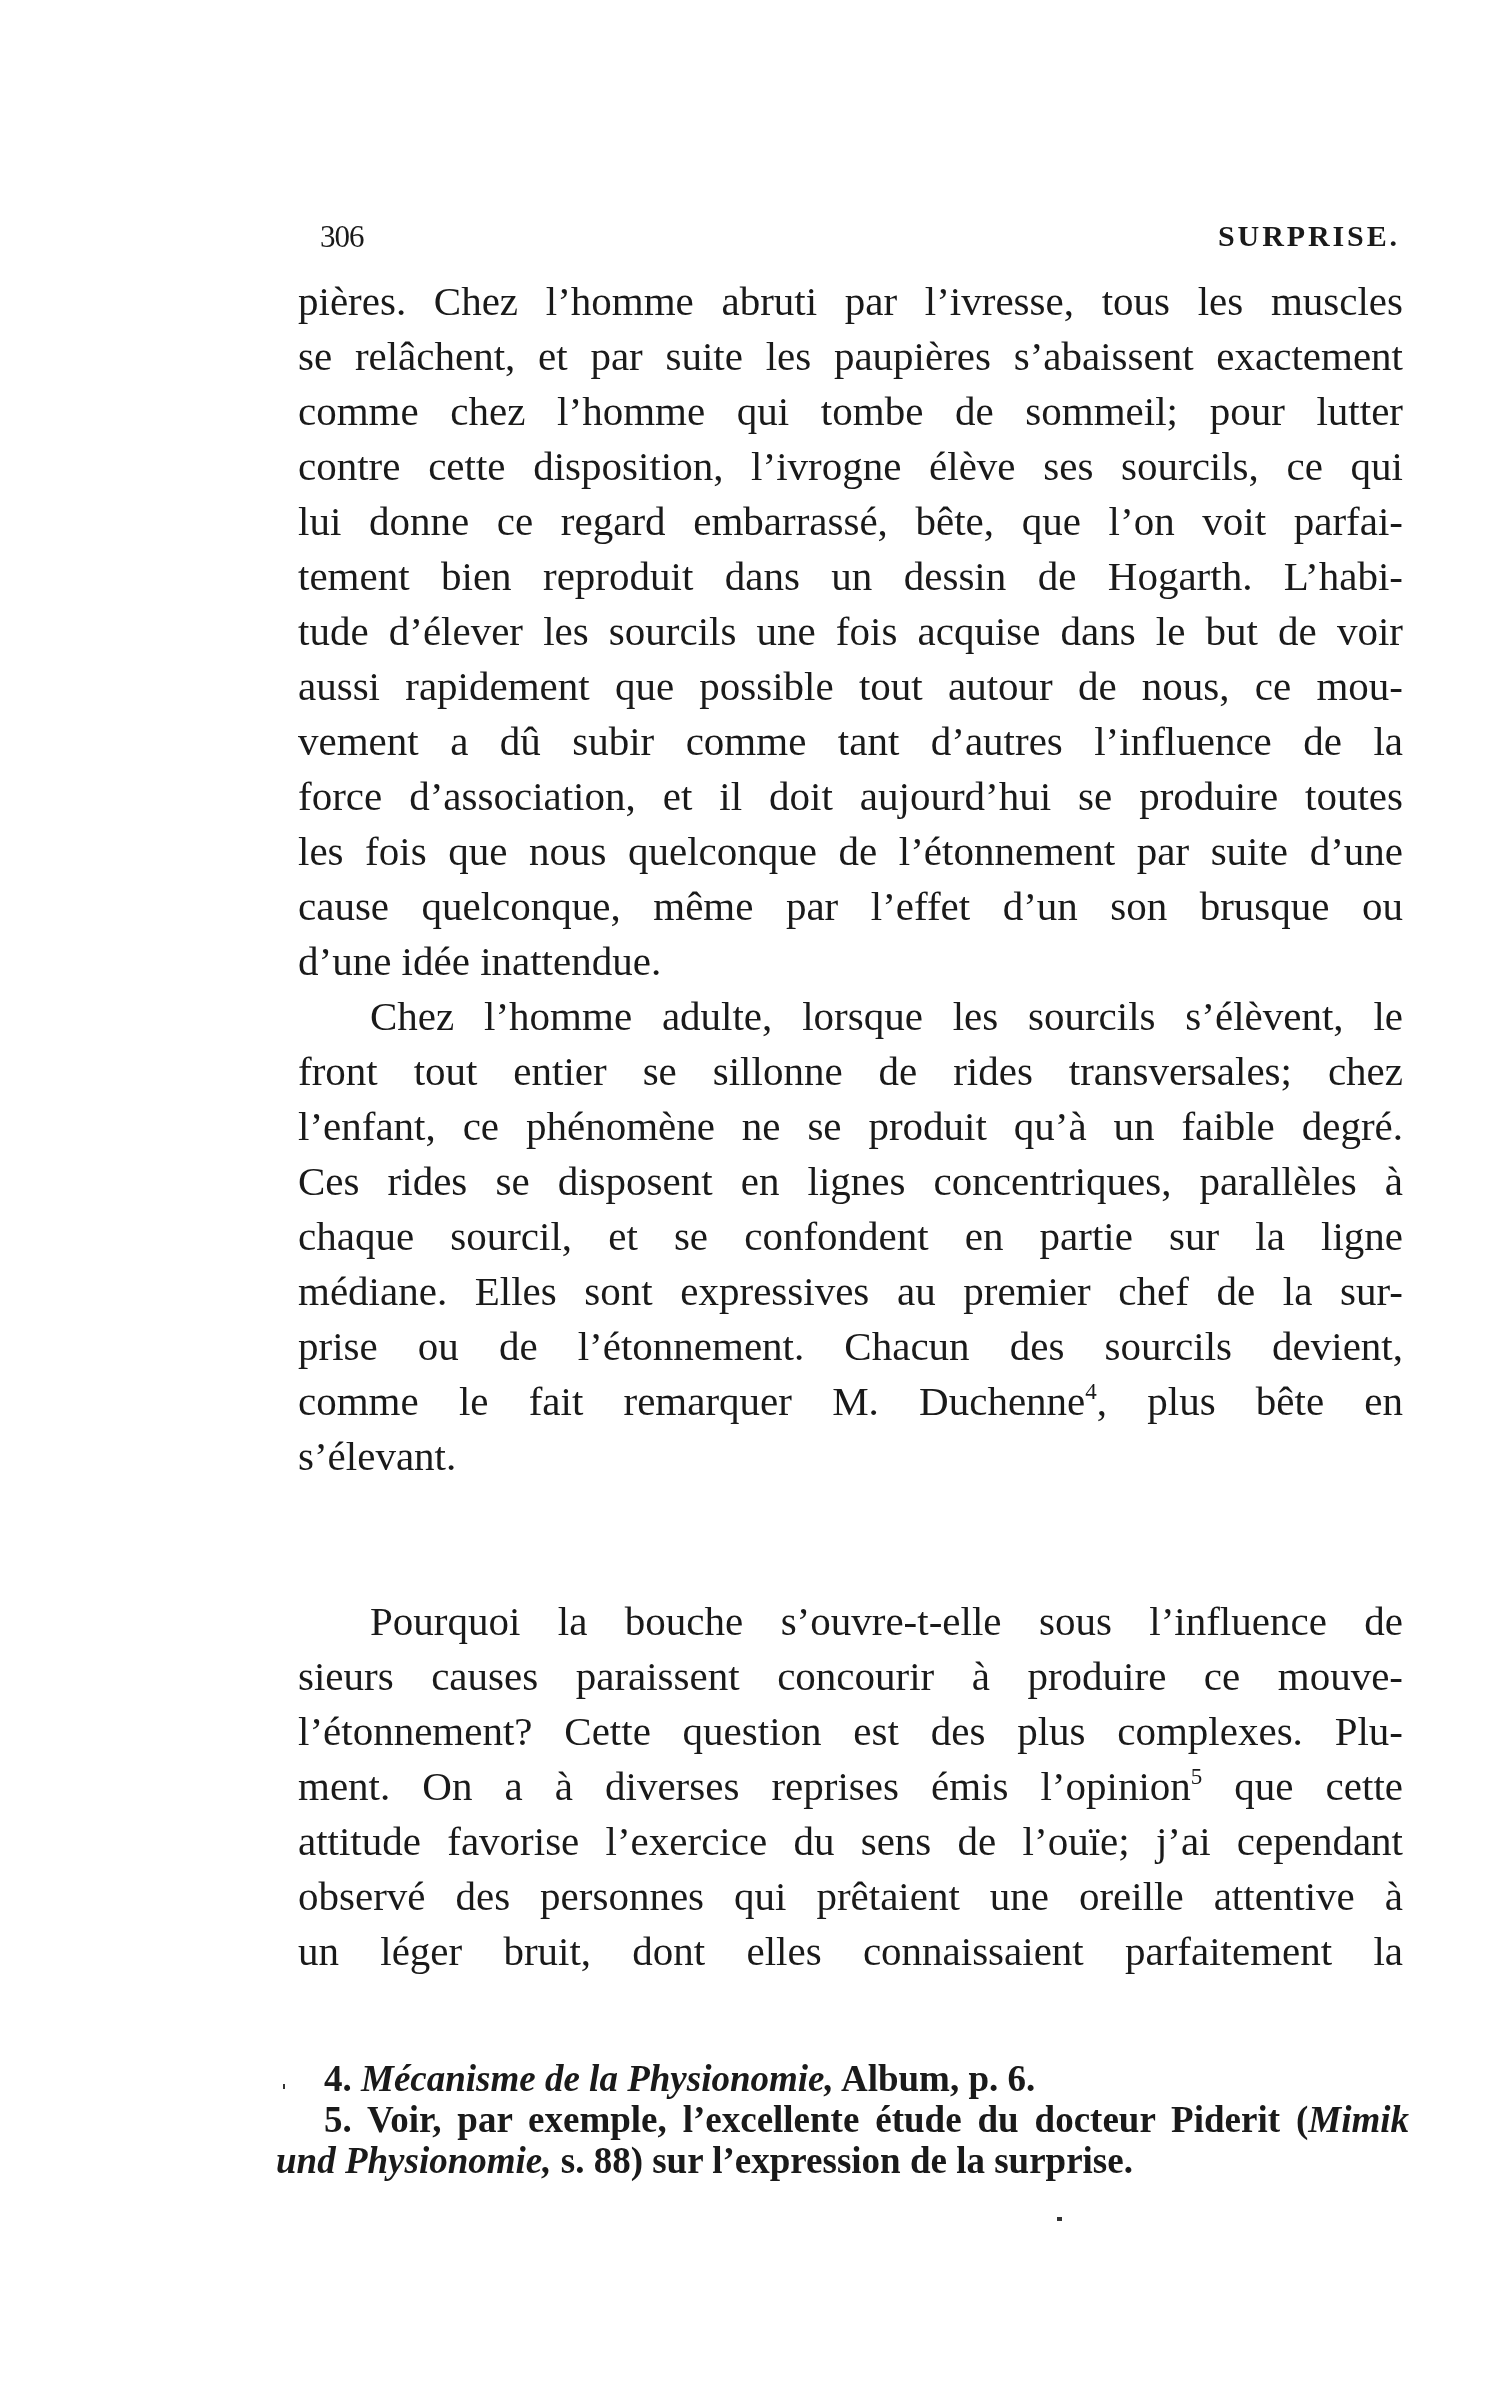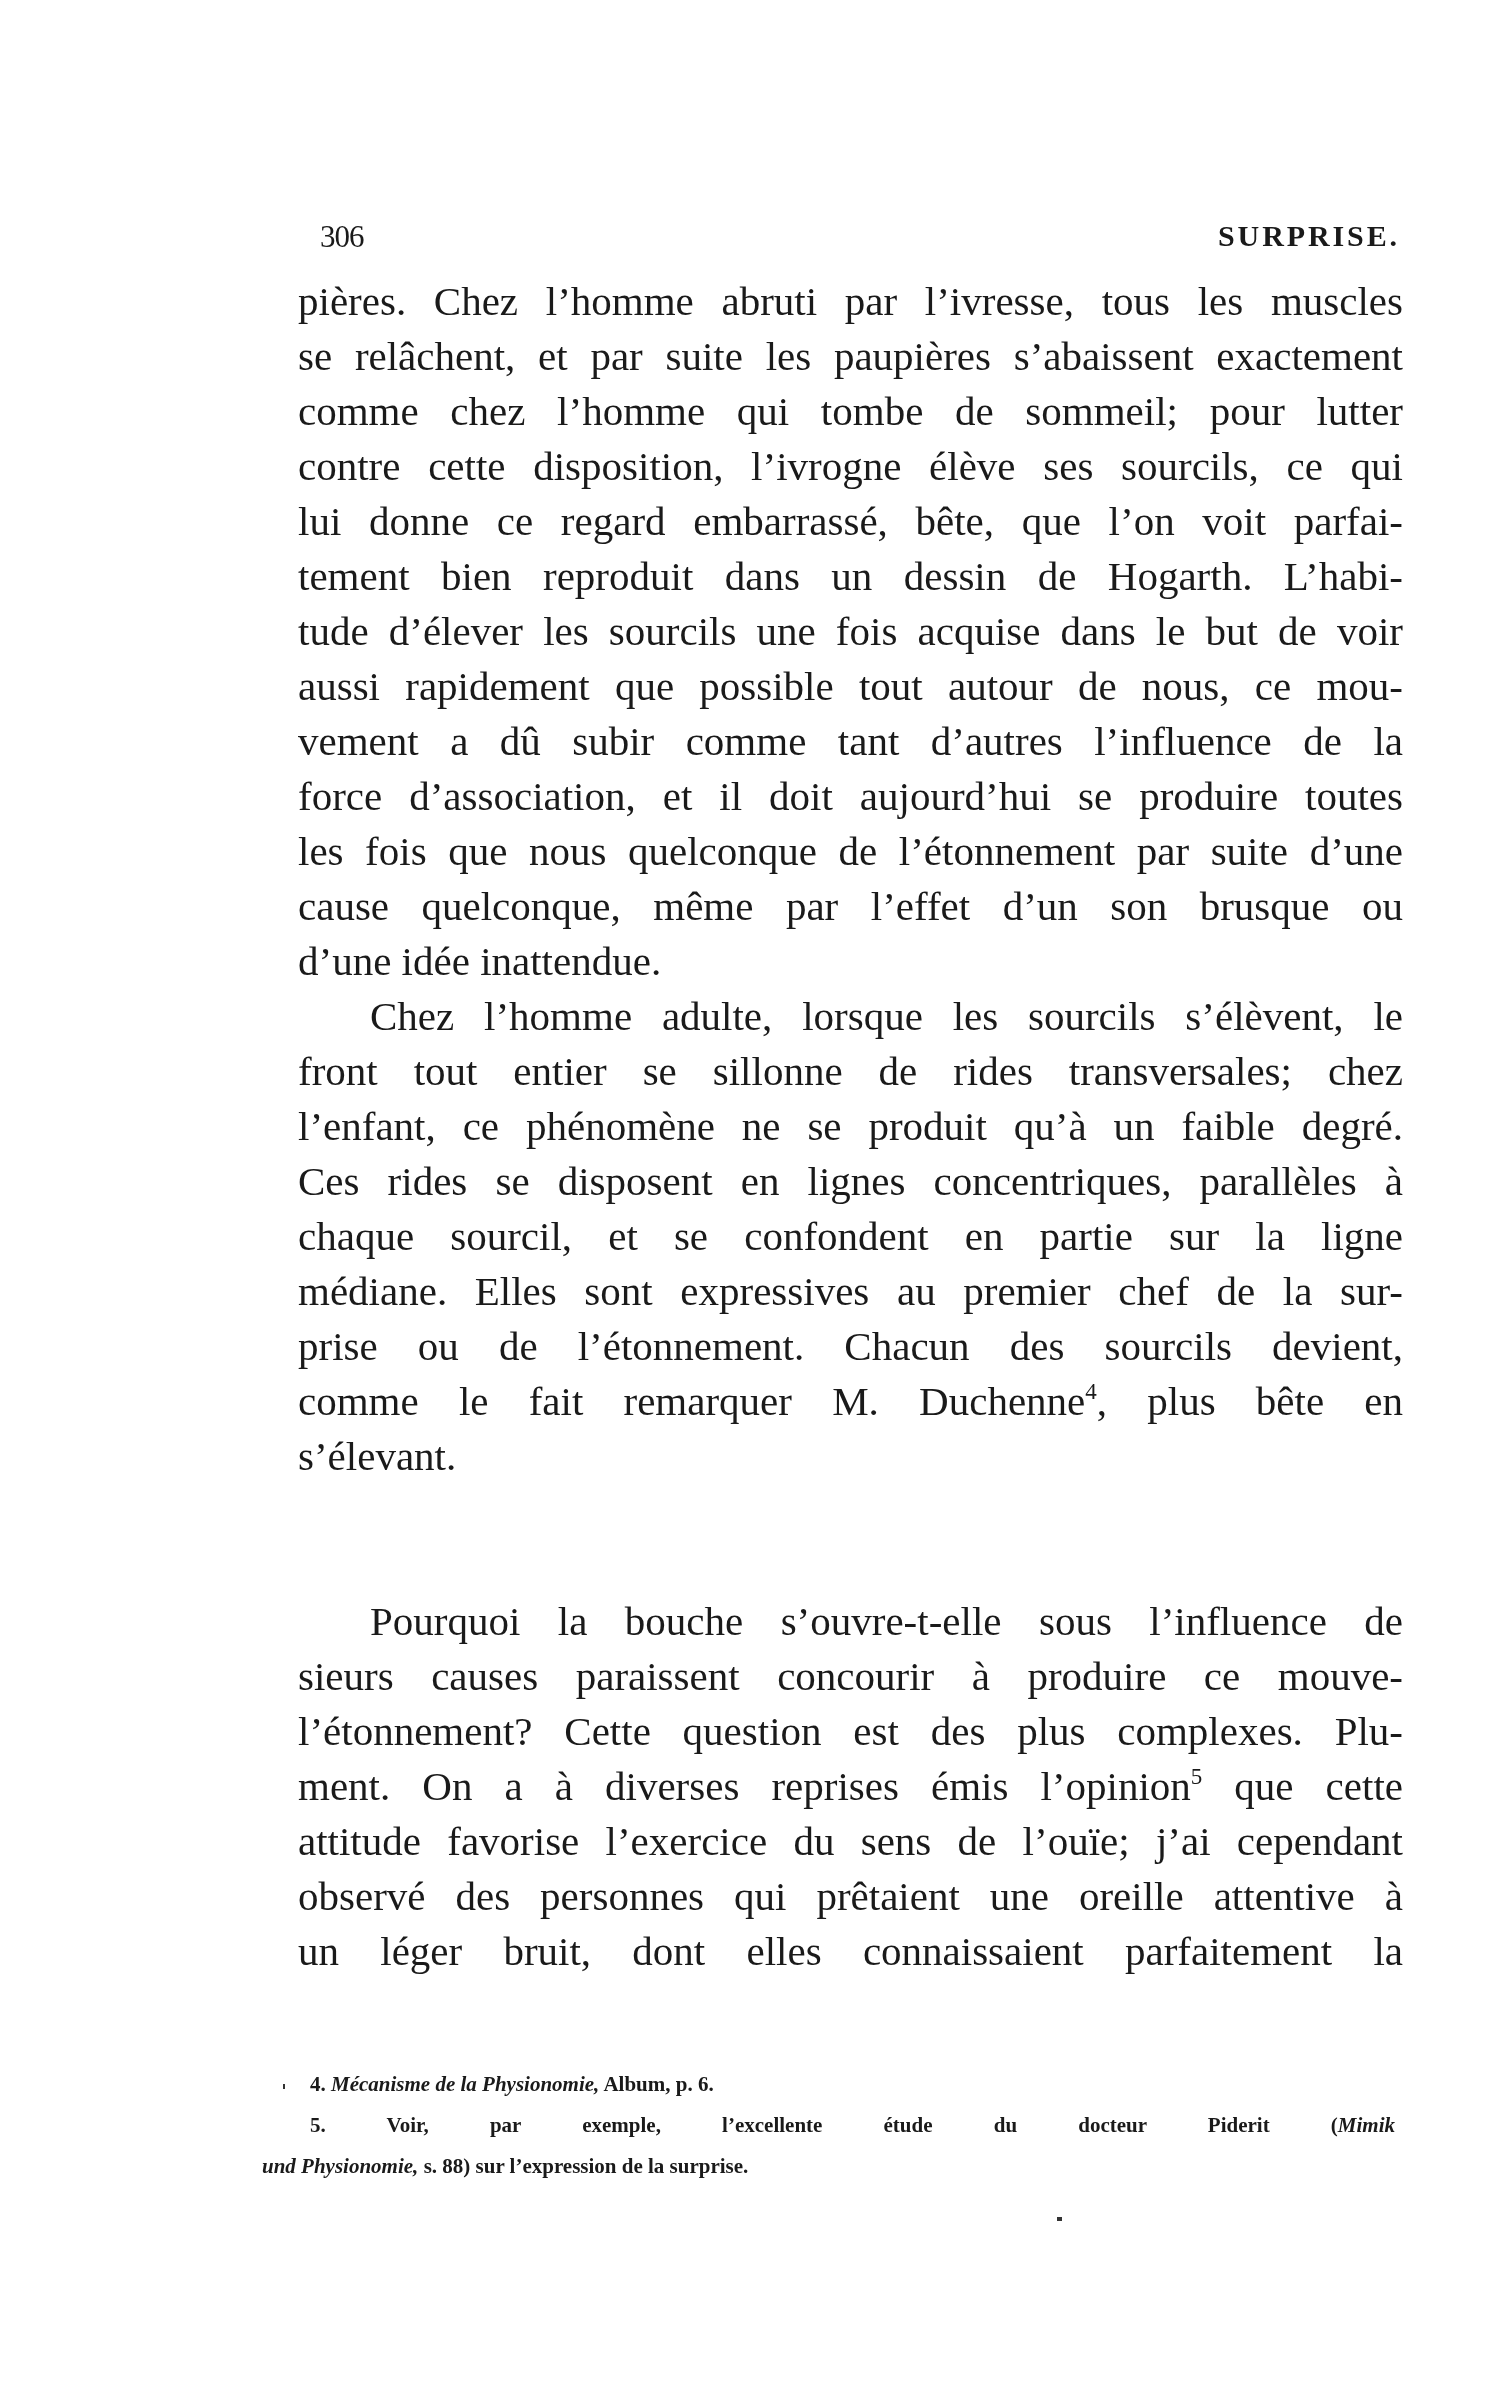--- a/index.html
+++ b/index.html
@@ -7,21 +7,21 @@
     .page { position: absolute; left: 0; top: 0; width: 1511px; height: 2548px; background: #ffffff; color: #1a1a1a; font-family: "Liberation Serif", "DejaVu Serif", serif; }
     .running-head { position: absolute; top: 219px; left: 300px; width: 1100px; height: 38px; }
     .page-number { position: absolute; left: 0; top: 0; font-size: 31px; font-weight: normal; letter-spacing: -1px; margin-left: 20px; }
     .running-title { position: absolute; left: 0; width: 100%; top: 0; text-align: right; font-size: 30px; font-weight: bold; letter-spacing: 2.9px; }
     .body-text { position: absolute; left: 298px; width: 1105px; top: 274px; font-size: 41px; line-height: 55px; text-align: justify; }
     .line { display: block; white-space: nowrap; text-align-last: justify; text-align: justify; }
     .line.last { text-align-last: left; }
     .indent { padding-left: 72px; }
     .para-gap { height: 110px; }
     sup { font-size: 23px; line-height: 0; vertical-align: 16.3px; }
-    .footnotes { position: absolute; left: 262px; width: 1133px; top: 2058px; font-size: 21px; line-height: 41px; font-weight: bold; margin-top: 6px; }
+    .footnotes { position: absolute; left: 276px; width: 1133px; top: 2058px; font-size: 37px; line-height: 41px; font-weight: bold; }
     .fn-line { display: block; white-space: nowrap; }
     .fn-line.just { text-align: justify; text-align-last: justify; }
     .fn-indent { padding-left: 48px; }
     em { font-style: italic; }
     .stray-mark { position: absolute; background: #333; }
   </style>
 </head>
 <body>
 
 <div class="page">

